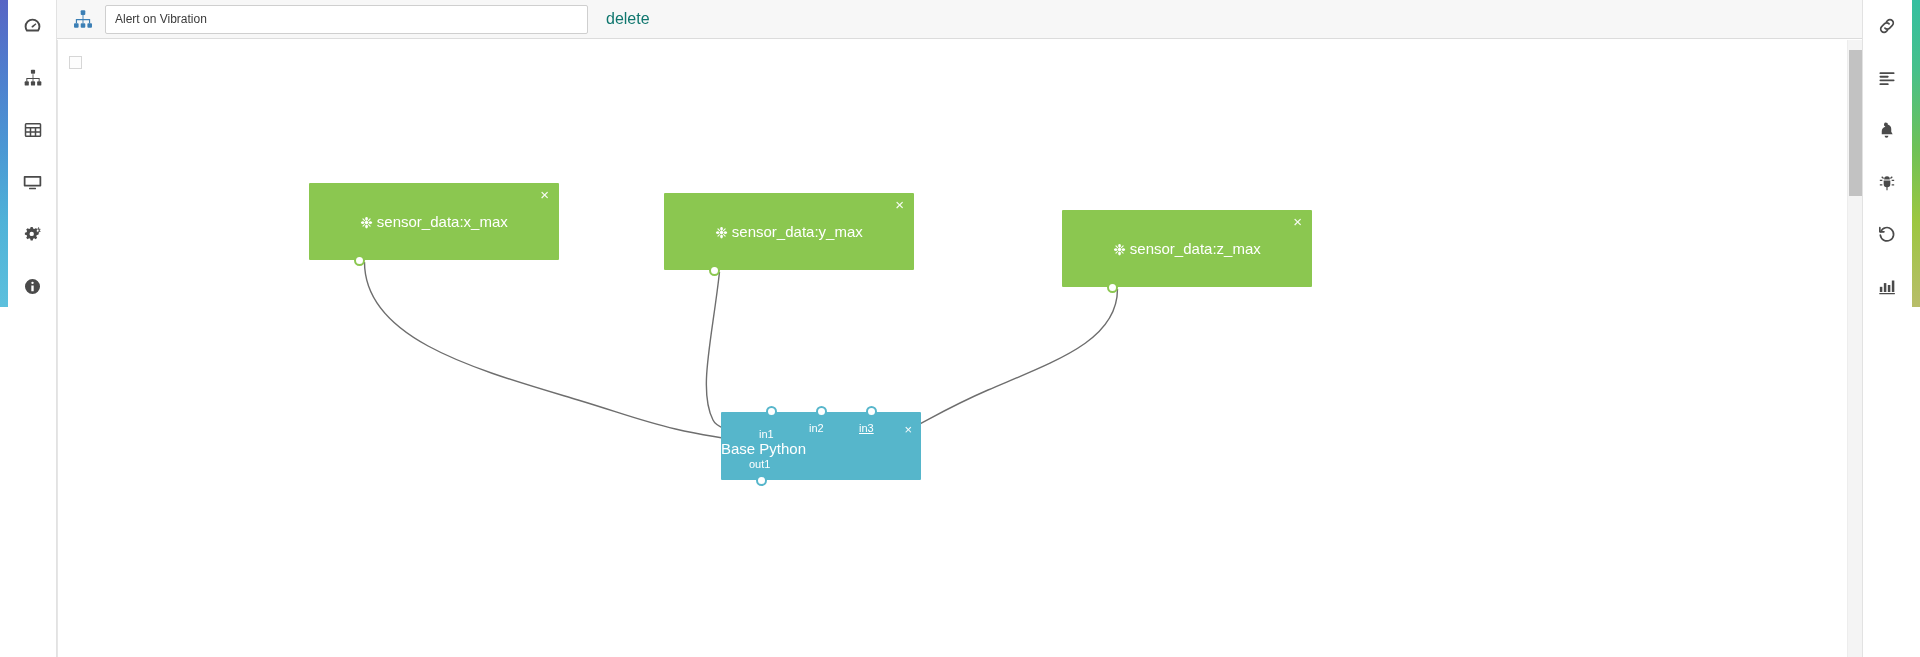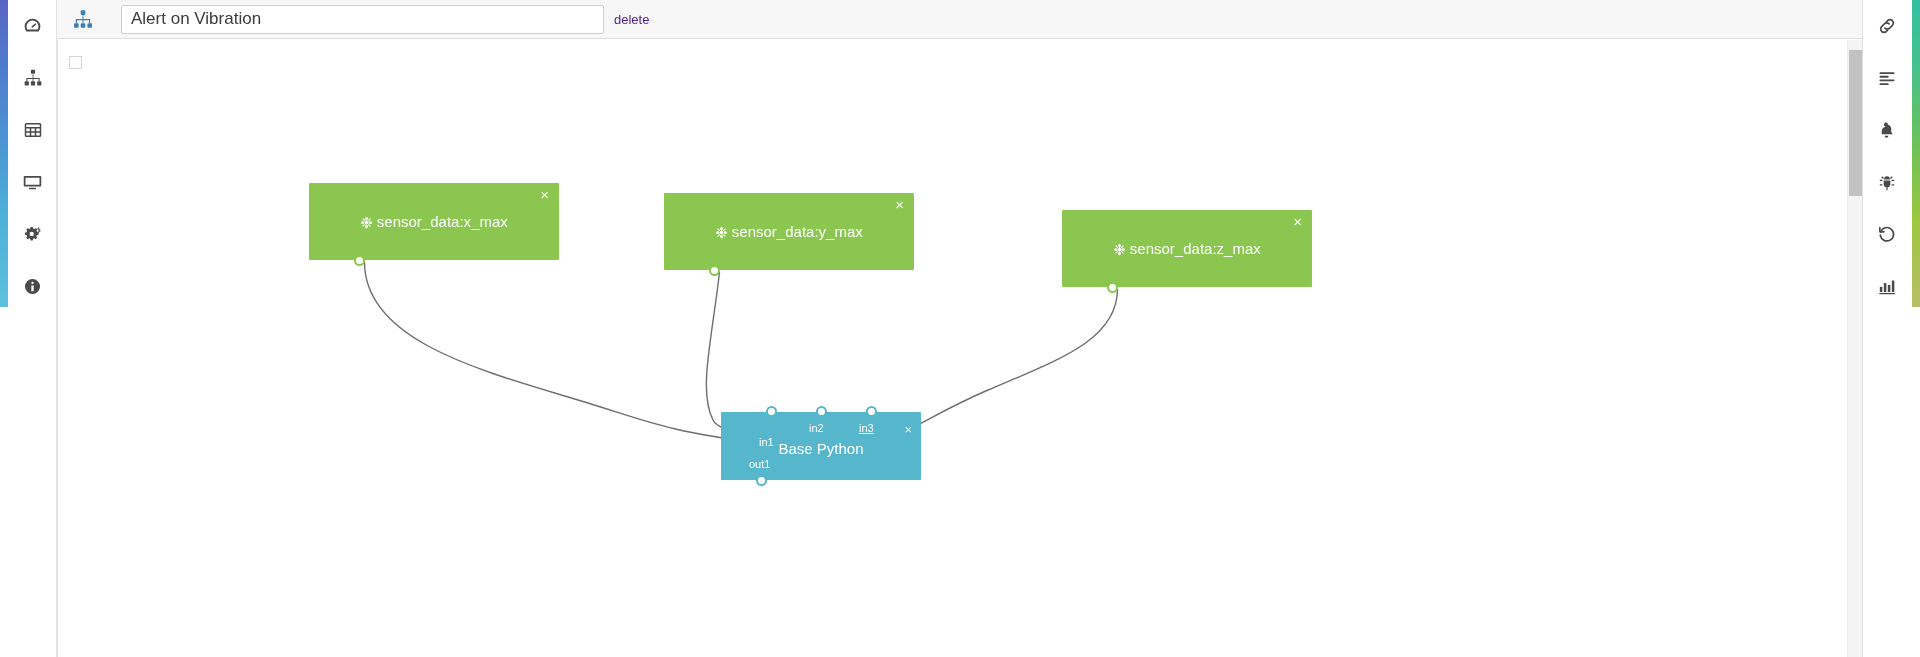--- a/index.html
+++ b/index.html
@@ -91,34 +91,34 @@
     margin-left: 8px;
     display: flex;
     align-items: center;
     justify-content: center;
     color: #3b7fb5;
     cursor: pointer;
   }
   .title-input {
     width: 483px;
     height: 29px;
-    margin-left: 20px;
+    margin-left: 4px;
     border: 1px solid #cfcfcf;
     border-radius: 2px;
     background: #ffffff;
     padding: 0 9px;
     font-family: "Liberation Sans", sans-serif;
-    font-size: 17px;
+    font-size: 12px;
     color: #3b3b3b;
     outline: none;
   }
   .delete-link {
-    margin-left: 10px;
-    font-size: 13px;
-    color: #4c1d95;
+    margin-left: 18px;
+    font-size: 16px;
+    color: #0f766e;
     cursor: pointer;
     text-decoration: none;
   }
 
   
   .canvas-wrap {
     position: absolute;
     left: 57px; top: 40px;
     width: 1805px;
     height: 617px;
@@ -203,21 +203,20 @@
   }
   .node-asterisk {
     display: inline-block;
     margin-right: 4px;
     vertical-align: -1px;
   }
   .node-title-blue {
     position: absolute;
     left: 0; right: 0;
     top: 28px;
-    text-align: center;
     font-size: 15px;
     color: #ffffff;
   }
   .port-label {
     position: absolute;
     font-size: 11px;
     color: #ffffff;
     white-space: nowrap;
   }
   .port-dot {
@@ -337,21 +336,21 @@
         <span class="node-close">×</span>
         <div class="node-title-green">
           <span class="node-asterisk">❉</span><span>sensor_data:z_max</span>
         </div>
         <div class="port-dot green" style="left:45px; bottom:-6px;"></div>
       </div>
 
       <div class="node node-blue" style="left:663px; top:372px;">
         <span class="node-close">×</span>
 
-        <span class="port-label" style="left:38px; top:24px;text-align:center;">in1</span>
+        <span class="port-label" style="left:38px; top:16px;text-align:center;">in1</span>
         <span class="port-label" style="left:88px; top:10px;">in2</span>
         <span class="port-label" style="left:138px; top:10px;text-decoration:underline;">in3</span>
 
         <div class="port-dot blue" style="left:45px; top:-6px;"></div>
         <div class="port-dot blue" style="left:95px; top:-6px;"></div>
         <div class="port-dot blue" style="left:145px; top:-6px;"></div>
 
         <div class="node-title-blue">Base Python</div>
 
         <span class="port-label" style="left:28px; bottom:10px;">out1</span>

